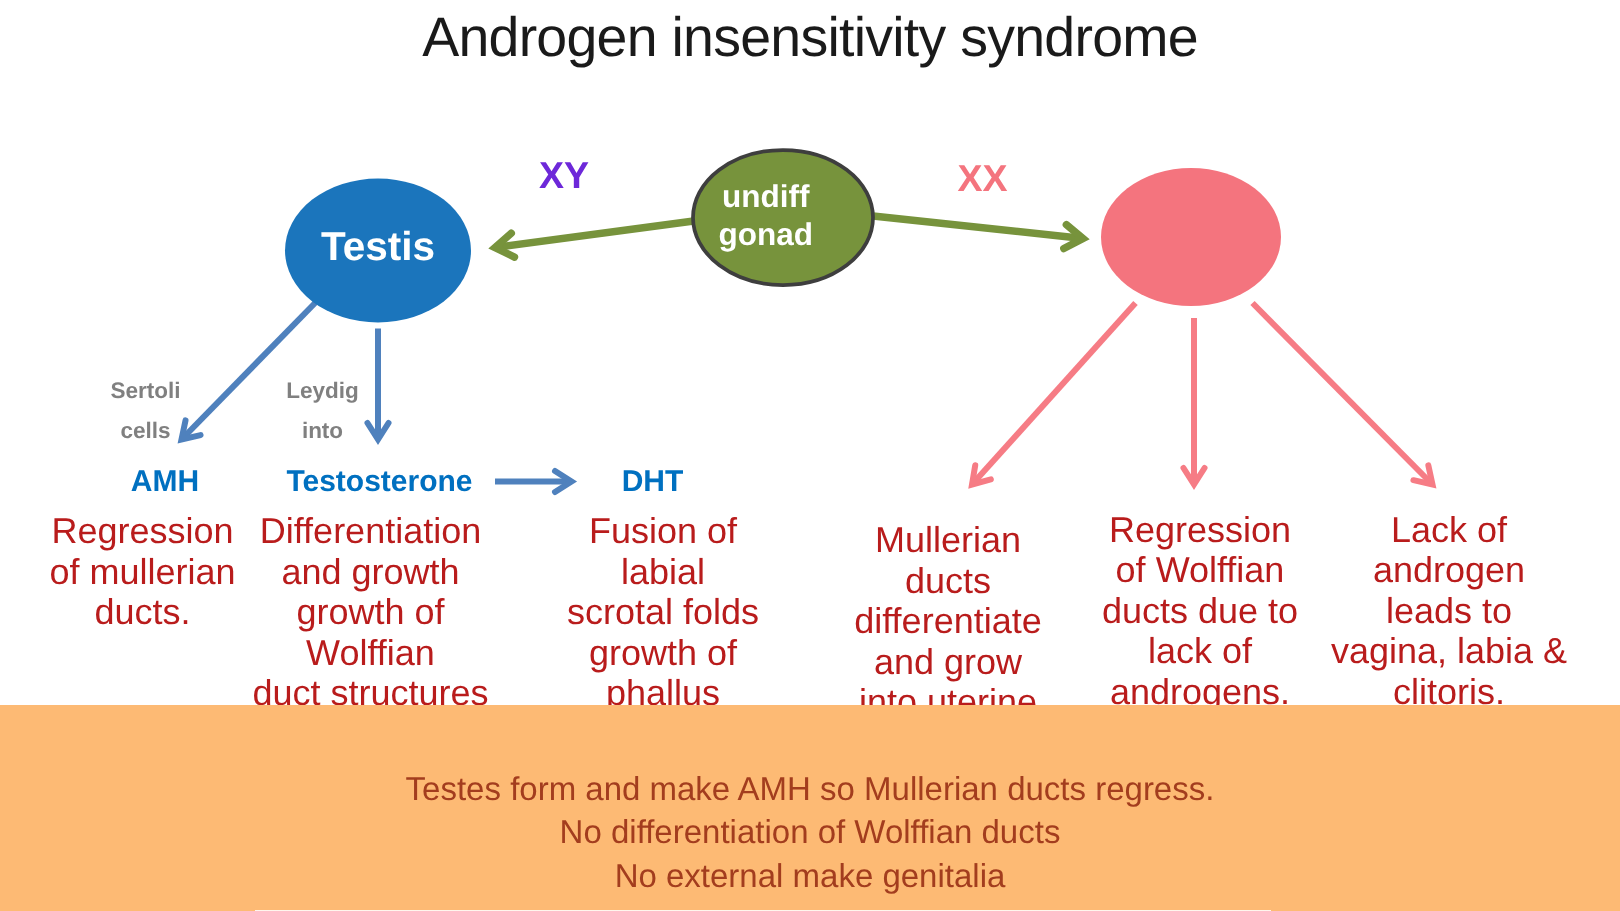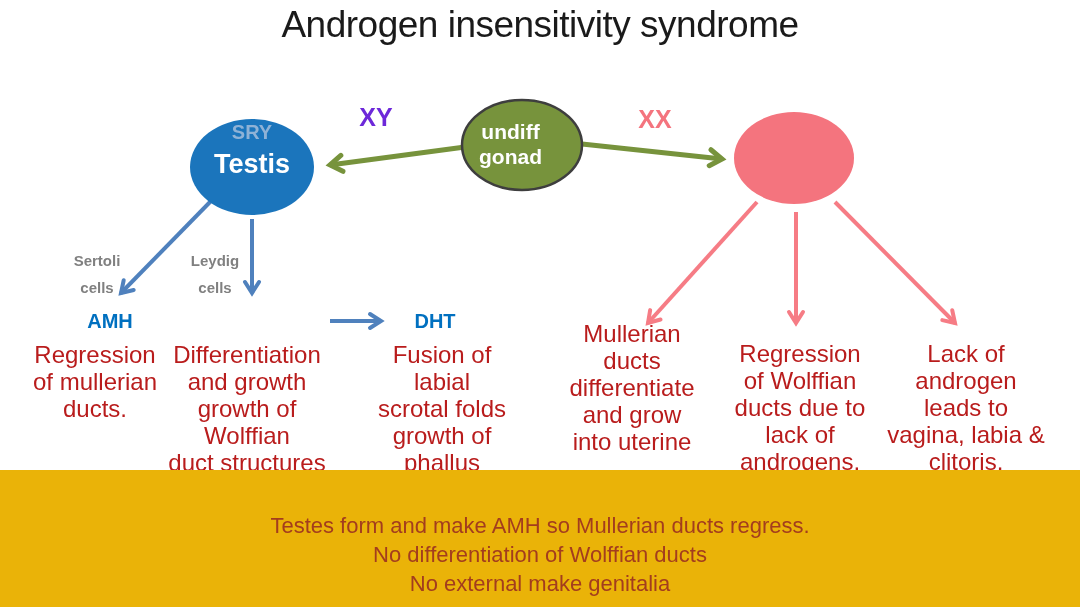--- a/index.html
+++ b/index.html
@@ -34,21 +34,21 @@
   }
   #hormone-amh{left:60px;width:100px;}
   #hormone-testosterone{left:173px;width:160px;}
   #hormone-dht{left:385px;width:100px;}
   .outcome{
     text-align:center;color:#b91c1c;font-size:24px;line-height:27px;
   }
   #outcome-amh{left:20px;top:341px;width:150px;}
   #outcome-testosterone{left:162px;top:341px;width:170px;}
   #outcome-dht{left:367px;top:341px;width:150px;}
-  #outcome-mullerian{left:552px;top:320px;width:160px;}
+  #outcome-mullerian{left:552px;top:347px;width:160px;}
   #outcome-wolffian{left:720px;top:340px;width:160px;}
   #outcome-external{left:881px;top:340px;width:170px;}
   #banner{
     left:0;top:470px;width:1080px;height:137px;
     box-sizing:border-box;padding-top:41px;text-align:center;
   }
   .banner-line{font-size:22px;line-height:29px;}
 </style>
 </head>
 <body>
@@ -84,29 +84,29 @@
     <ellipse cx="522" cy="145" rx="60" ry="45" stroke="#3e3e3e" stroke-width="2.5" fill="#77933c"></ellipse>
   </svg>
 
   <div id="title" class="abs">Androgen insensitivity syndrome</div>
 
   <div id="xy-label" class="abs karyo" style="color:#6d28d9">XY</div>
   <div id="xx-label" class="abs karyo" style="color:#f4747e">XX</div>
 
   <div id="undiff-label" class="abs node-label pre">undiff
 gonad</div>
-  <div id="sry-label" class="abs" style="color:#8fb2d6">SRY</div>
   <div id="testis-label" class="abs node-label">Testis</div>
 
   <div id="cell-sertoli" class="abs cell-label pre">Sertoli
 cells</div>
   <div id="cell-leydig" class="abs cell-label pre">Leydig
-cells</div>
+into</div>
 
   <div id="hormone-amh" class="abs hormone" style="color:#0070c0">AMH</div>
+  <div id="hormone-testosterone" class="abs hormone" style="color:#0070c0">Testosterone</div>
   <div id="hormone-dht" class="abs hormone" style="color:#0070c0">DHT</div>
 
   <div id="outcome-amh" class="abs outcome pre">Regression
 of mullerian
 ducts.</div>
   <div id="outcome-testosterone" class="abs outcome pre">Differentiation
 and growth
 growth of
 Wolffian
 duct structures</div>
@@ -125,19 +125,19 @@
 of Wolffian
 ducts due to
 lack of
 androgens.</div>
   <div id="outcome-external" class="abs outcome pre">Lack of
 androgen
 leads to
 vagina, labia &amp;
 clitoris.</div>
 
-  <div id="banner" class="abs" style="background:#eab308;color:#a33d1e">
+  <div id="banner" class="abs" style="background:#fdba74;color:#a33d1e">
     <div class="banner-line">Testes form and make AMH so Mullerian ducts regress.</div>
     <div class="banner-line">No differentiation of Wolffian ducts</div>
     <div class="banner-line">No external make genitalia</div>
   </div>
 
 </div>
 
 </body></html>

